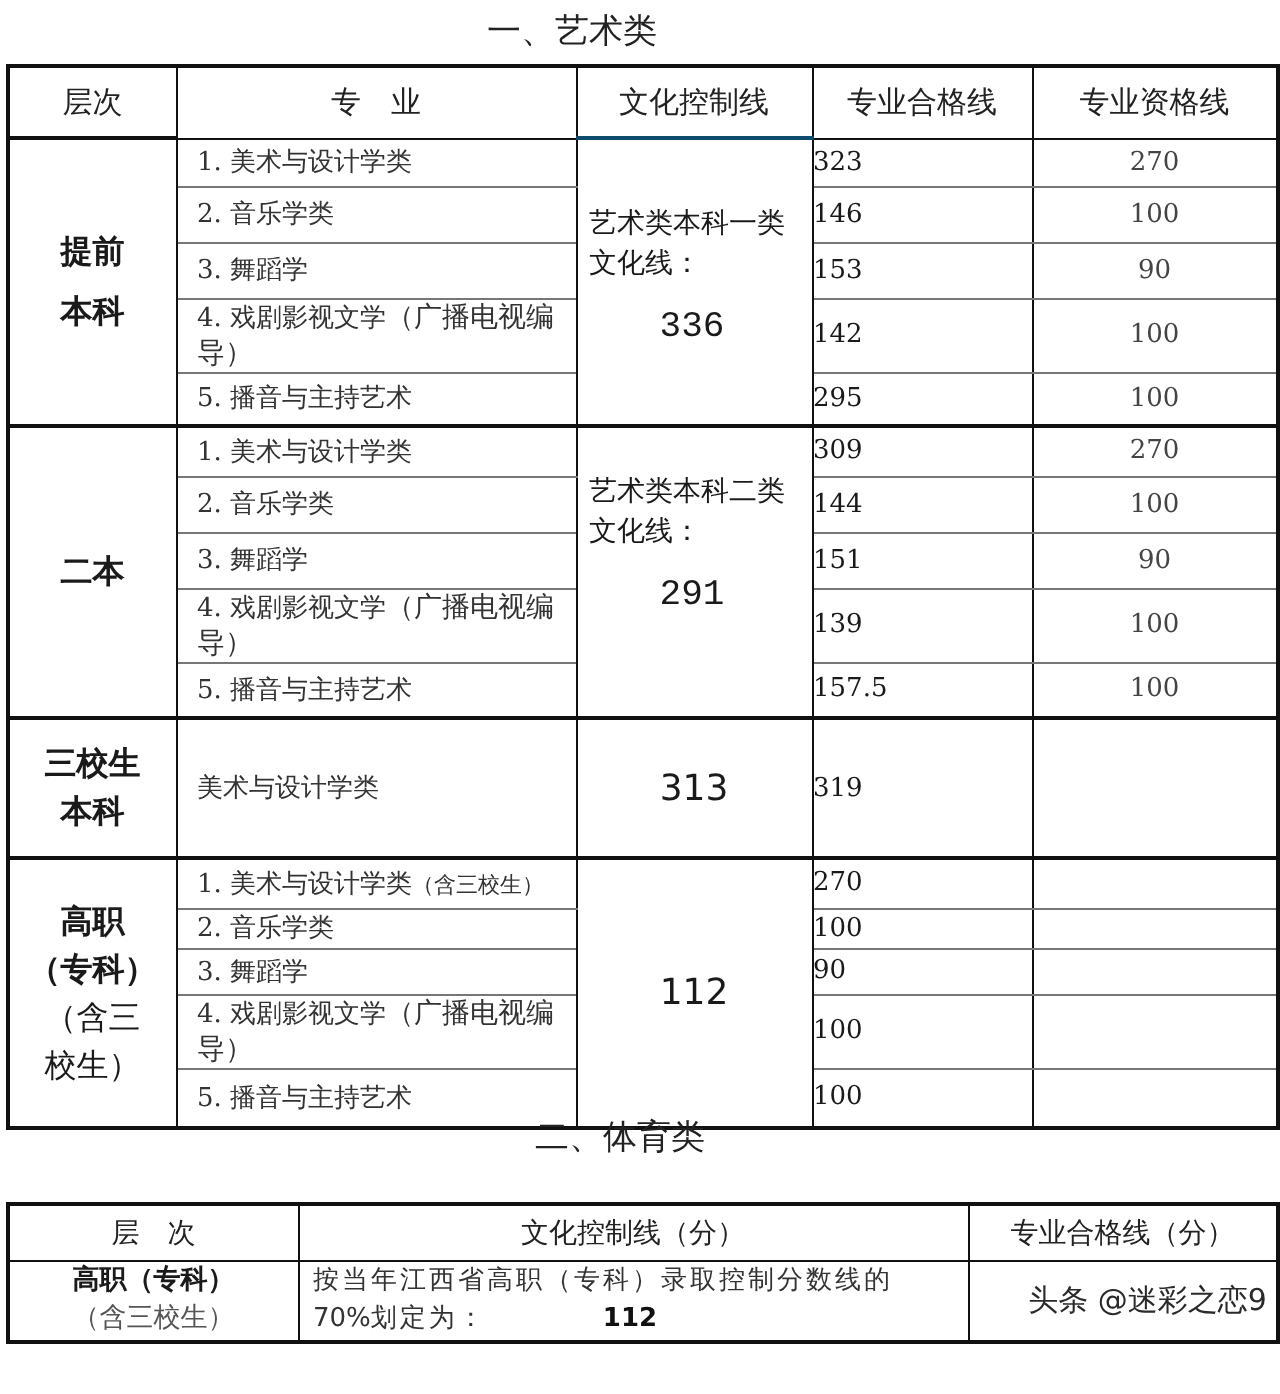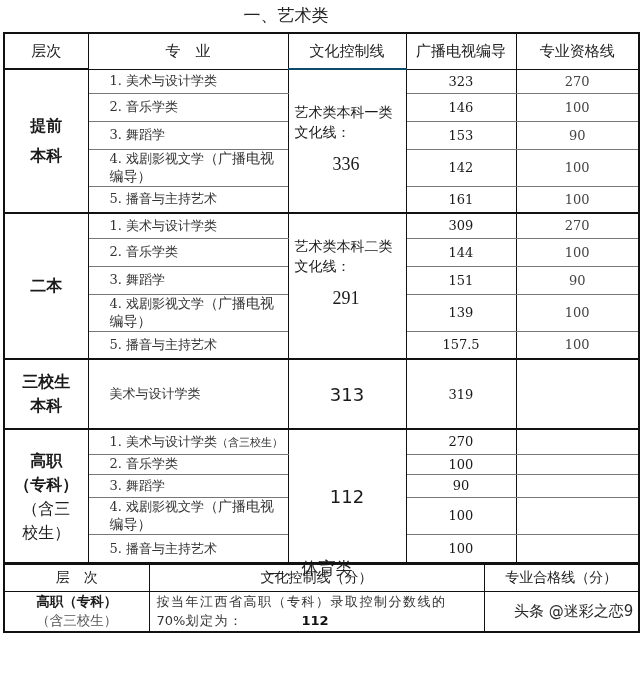--- a/index.html
+++ b/index.html
@@ -8,32 +8,32 @@
   .title { position: absolute; left: 0; width: 572px; text-align: center;
            font-family: "DejaVu Sans", "Liberation Sans", sans-serif; font-size: 17px; color: #222; }
   table { position: absolute; border-collapse: collapse; table-layout: fixed; }
   td, th { padding: 0; margin: 0; vertical-align: middle; }
   #t1 { left: 3px; top: 32px; width: 635px; border: 2px solid #111; }
   #t1 th { font-family: "DejaVu Sans", "Liberation Sans", sans-serif; font-weight: normal;
            font-size: 15px; height: 34px; border: 1.5px solid #111; text-align: center; color: #222; margin-left: 36px; }
   #t1 td { border-left: 1.5px solid #111; border-right: 1.5px solid #111; border-top: 1px solid #777; border-bottom: 1px solid #777; }
   #t1 td.lvl { font-weight: bold; font-size: 16px; text-align: center; line-height: 30px; border-top: 2px solid #111; border-bottom: 2px solid #111; }
   #t1 td.lvl .light { font-weight: normal; }
-  #t1 td.major { font-size: 13px; padding-left: 21px; color: #333; text-align: left; }
+  #t1 td.major { font-size: 13px; padding-left: 10px; color: #333; text-align: left; }
   #t1 td.major .small { font-size: 14px; }
   #t1 td.cul { text-align: left; padding-left: 6px; border-top: 2px solid #0c4a6e; border-bottom: 2px solid #111;
                font-family: "DejaVu Sans", "Liberation Sans", sans-serif; font-size: 14px; line-height: 20px; vertical-align: top; }
-  #t1 td.cul .big { display: block; text-align: center; font-family: Liberation Serif, serif; font-size: 18px; margin-top: 12px; padding-right: 8px; }
+  #t1 td.cul .big { display: block; text-align: center; font-family: Liberation Mono, monospace; font-size: 18px; margin-top: 12px; padding-right: 8px; }
   #t1 td.cul-single { text-align: center; font-family: "DejaVu Sans", "Liberation Sans", sans-serif; font-size: 18px; border-top: 2px solid #111; border-bottom: 2px solid #111; }
-  #t1 td.num { text-align: center; font-size: 13px; }
+  #t1 td.num { text-align: left; font-size: 13px; }
   #t1 td.num2 { text-align: center; font-size: 13px; color: #444; }
   #t1 tr.grp-end td { border-bottom: 2px solid #111; }
   #t1 tr.grp-start td { border-top: 2px solid #111; }
 
-  #t2 { left: 3px; top: 562px; width: 635px; border: 2px solid #111; }
+  #t2 { left: 3px; top: 601px; width: 635px; border: 2px solid #111; }
   #t2 th { font-family: "DejaVu Sans", "Liberation Sans", sans-serif; font-weight: normal; font-size: 14px;
            height: 27px; border: 1.5px solid #111; text-align: center; color: #222; }
   #t2 td { border: 1.5px solid #111; font-size: 13px; }
   #t2 td.lvl { text-align: center; line-height: 19px; font-size: 13.5px; }
   #t2 td.lvl b { font-family: "DejaVu Sans", "Liberation Sans", sans-serif; }
   #t2 td.lvl .light { color: #555; }
   #t2 td.desc { padding-left: 7px; line-height: 19px; letter-spacing: 1.5px; color: #333; }
   #t2 td.desc .val { font-family: "DejaVu Sans", "Liberation Sans", sans-serif; font-weight: bold; margin-left: 40px; color: #111; letter-spacing: 0; }
   #t2 td.desc .pct { font-family: "DejaVu Sans", "Liberation Sans", sans-serif; letter-spacing: 0; }
   #t2 td.score { text-align: center; font-size: 14px; }
@@ -50,21 +50,21 @@
       <col style="width:200px">
       <col style="width:118px">
       <col style="width:110px">
       <col style="width:123px">
   </colgroup>
   <thead>
     <tr>
       <th>层次</th>
       <th>专　业</th>
       <th>文化控制线</th>
-      <th>广播电视编导</th>
+      <th>专业合格线</th>
       <th>专业资格线</th>
     </tr>
   </thead>
   <tbody>
 
     <tr style="height:24px">
       <td class="lvl" rowspan="5">
         <div>提前</div>
         <div>本科</div>
       </td>
@@ -87,21 +87,21 @@
       <td class="num">153</td>
       <td class="num2">90</td>
     </tr>
     <tr style="height:29px">
       <td class="major"><span>4. 戏剧影视文学</span><span class="small">（广播电视编导）</span></td>
       <td class="num">142</td>
       <td class="num2">100</td>
     </tr>
     <tr class="grp-end" style="height:27px">
       <td class="major"><span>5. 播音与主持艺术</span></td>
-      <td class="num">161</td>
+      <td class="num">295</td>
       <td class="num2">100</td>
     </tr>
 
     <tr class="grp-start" style="height:25px">
       <td class="lvl" rowspan="5">二本</td>
       <td class="major"><span>1. 美术与设计学类</span></td>
       <td class="cul" rowspan="5">
         <div style="margin-top:22px">艺术类本科二类</div>
         <div>文化线：</div>
         <span class="big">291</span>

